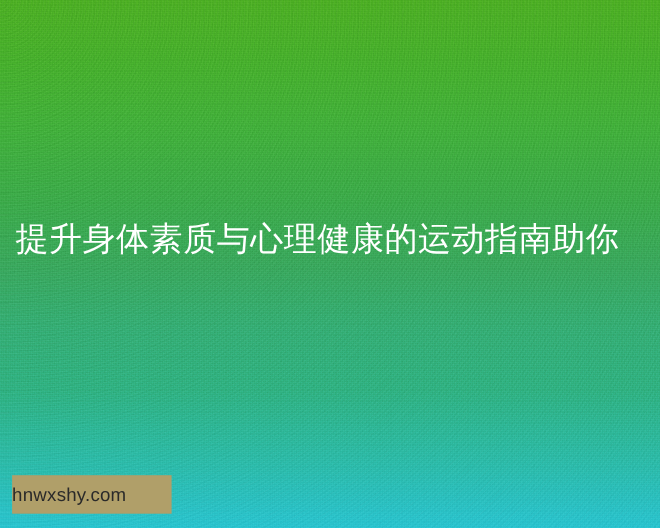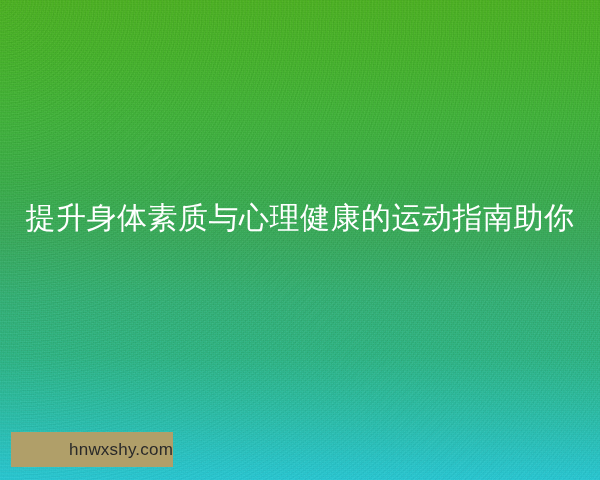--- a/index.html
+++ b/index.html
@@ -73,45 +73,45 @@
         rgba(0,0,0,0) 1px, rgba(0,0,0,0) 4px);
     pointer-events: none;
   }
 
   
   .headline-block {
     position: absolute;
     left: 0;
     right: 0;
     top: 196px;
-    text-align: center;
+    text-align: left;
     padding: 0 14px;
     z-index: 3;
   }
   .headline-line {
     display: block;
     color: #ffffff;
     font-size: 30px;
     line-height: 44px;
     letter-spacing: 0.5px;
     font-weight: 400;
     white-space: nowrap;
   }
 
   
   .watermark {
     position: absolute;
     left: 11px;
     top: 432px;
-    width: 162px;
+    width: 145px;
     height: 35px;
     background: #b09f69;
     display: flex;
     align-items: center;
-    justify-content: flex-end;
+    justify-content: flex-start;
     z-index: 4;
   }
   .watermark-label {
     color: #2a2a2a;
     font-size: 17px;
     line-height: 1;
     letter-spacing: 0.2px;
     font-weight: 400;
     white-space: nowrap;
   }

